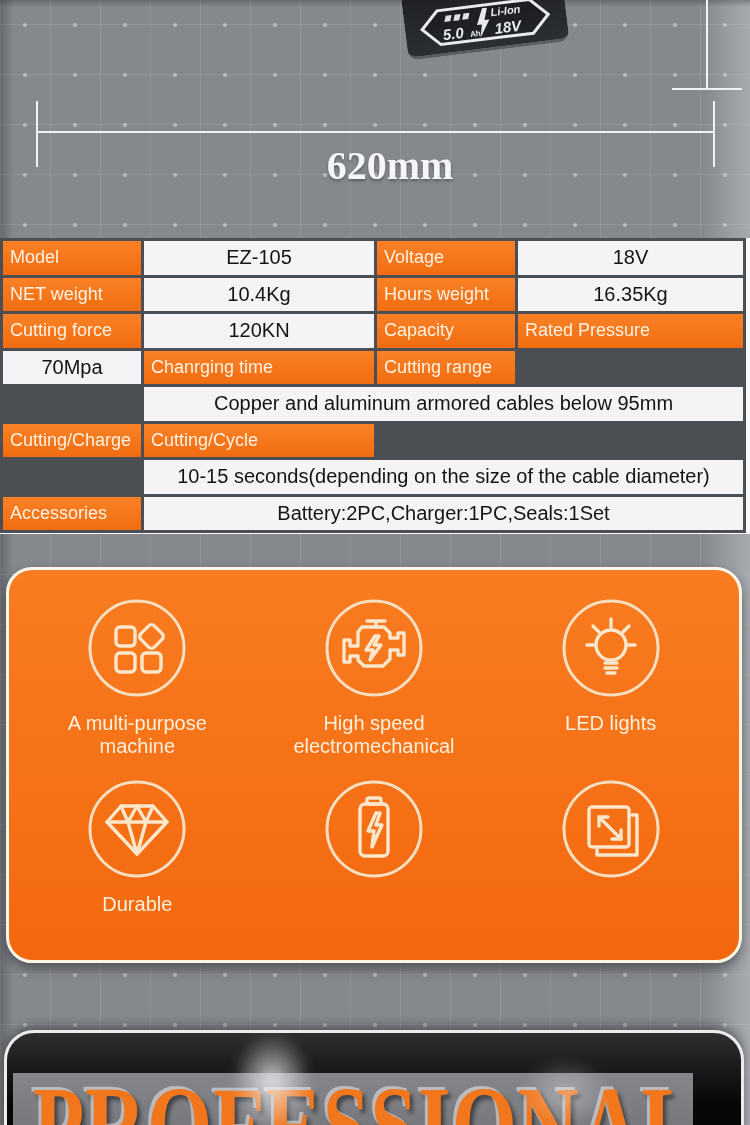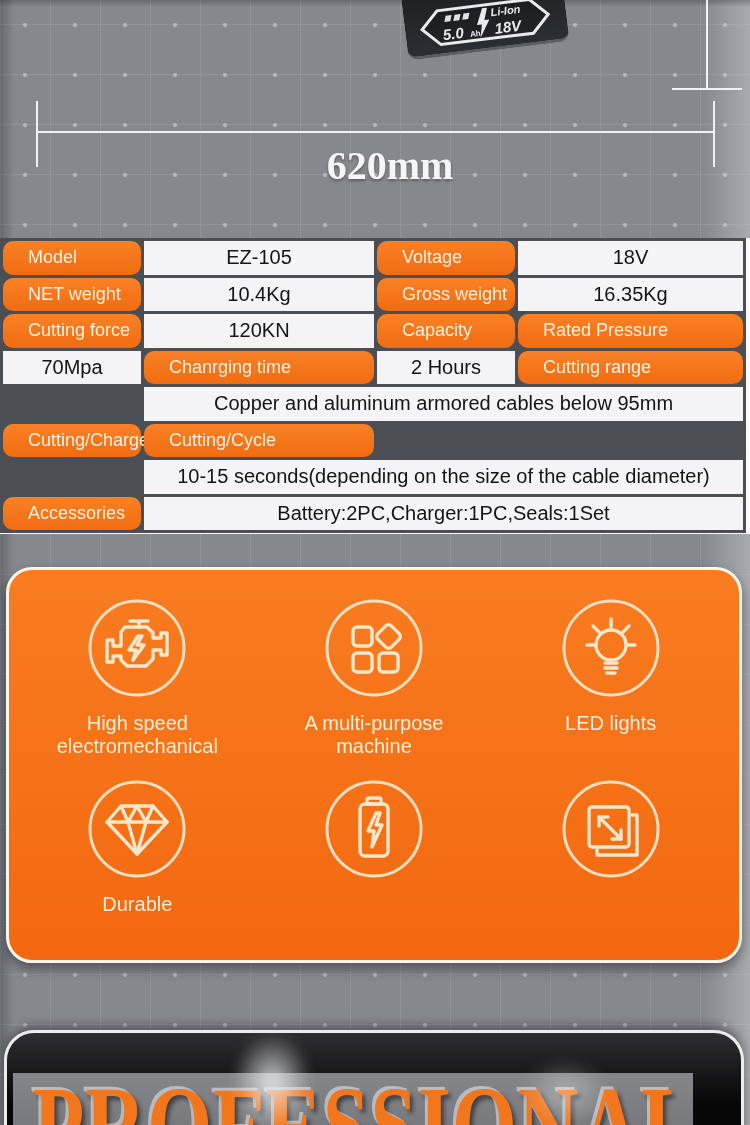--- a/index.html
+++ b/index.html
@@ -35,21 +35,21 @@
     font-family:"Liberation Serif",serif;font-weight:bold;font-size:40px;color:#F5F6F8;
     text-shadow:0 2px 3px rgba(30,30,34,.4);}
 
   
   .table-band{position:absolute;left:0;top:238px;width:750px;height:296px;background:#FAFAFB;z-index:2;}
   .spec-table{position:absolute;left:0;top:238px;width:746px;z-index:3;
     display:grid;grid-template-columns:138px 230px 138px 1fr;gap:3px;
     background:#4B4E53;padding:3px;box-sizing:border-box;}
   .cell{display:flex;align-items:center;height:33.5px;}
   .cell.lbl{background:linear-gradient(180deg,#FA8126,#F16C10);color:#FFF2E3;
-    font-size:18px;padding-left:25px;border-radius:10px;}
+    font-size:18px;padding-left:7px;}
   .cell.val{background:#F4F4F6;color:#141414;font-size:20px;justify-content:center;text-align:left;}
   .cell.span3{grid-column:2 / 5;}
 
   
   .feature-panel{position:absolute;left:6px;top:567px;width:736px;height:396px;z-index:3;
     border-radius:26px;border:3px solid #FFF6EA;box-sizing:border-box;
     background:linear-gradient(180deg,#F97C20 0%,#F3680F 100%);
     box-shadow:0 6px 12px rgba(22,22,26,.45);
     display:grid;grid-template-columns:1fr 1fr 1fr;grid-template-rows:1fr 1fr;
     padding:18px 10px 10px 10px;}
@@ -107,69 +107,68 @@
 
 <div class="table-band"></div>
 <div class="spec-table">
   <div class="cell lbl">Model</div>
   <div class="cell val">EZ-105</div>
   <div class="cell lbl">Voltage</div>
   <div class="cell val">18V</div>
 
   <div class="cell lbl">NET weight</div>
   <div class="cell val">10.4Kg</div>
-  <div class="cell lbl">Gross weight</div>
+  <div class="cell lbl">Hours weight</div>
   <div class="cell val">16.35Kg</div>
 
   <div class="cell lbl">Cutting force</div>
   <div class="cell val">120KN</div>
   <div class="cell lbl">Capacity</div>
 
   <div class="cell lbl">Rated Pressure</div>
   <div class="cell val">70Mpa</div>
   <div class="cell lbl">Chanrging time</div>
-  <div class="cell val">2 Hours</div>
 
   <div class="cell lbl">Cutting range</div>
   <div class="cell val span3">Copper and aluminum armored cables below 95mm</div>
 
   <div class="cell lbl">Cutting/Charge</div>
 
   <div class="cell lbl">Cutting/Cycle</div>
   <div class="cell val span3">10-15 seconds(depending on the size of the cable diameter)</div>
 
   <div class="cell lbl">Accessories</div>
   <div class="cell val span3">Battery:2PC,Charger:1PC,Seals:1Set</div>
 </div>
 
 <div class="feature-panel">
-
-  <div class="feature">
-    <svg class="fi" viewBox="0 0 104 104">
-      <circle class="ring" cx="52" cy="52" r="47"></circle>
-      <g class="g">
-        <path d="M45 25 h18 M54 25 v6"></path>
-        <path d="M40 31 H62 L68 37 V42 H76 V37 H82 V59 H76 V54 H68 V63 L61 70 H42 L36 64 V60 H28 V66 H22 V44 H28 V50 H36 V36 Z"></path>
-        <path d="M53 40 L44 54 H51 L48 64 L59 49 H52 L57 40 Z"></path>
-      </g>
-    </svg>
-    <div class="flabel">High speed electromechanical</div>
-  </div>
 
   <div class="feature">
     <svg class="fi" viewBox="0 0 104 104">
       <circle class="ring" cx="52" cy="52" r="47"></circle>
       <g class="g">
         <rect x="31" y="31" width="19" height="19" rx="4"></rect>
         <rect x="31" y="57" width="19" height="19" rx="4"></rect>
         <rect x="57" y="57" width="19" height="19" rx="4"></rect>
         <rect x="57" y="31" width="19" height="19" rx="4" transform="rotate(45 66.5 40.5)"></rect>
       </g>
     </svg>
     <div class="flabel">A multi-purpose machine</div>
+  </div>
+
+  <div class="feature">
+    <svg class="fi" viewBox="0 0 104 104">
+      <circle class="ring" cx="52" cy="52" r="47"></circle>
+      <g class="g">
+        <path d="M45 25 h18 M54 25 v6"></path>
+        <path d="M40 31 H62 L68 37 V42 H76 V37 H82 V59 H76 V54 H68 V63 L61 70 H42 L36 64 V60 H28 V66 H22 V44 H28 V50 H36 V36 Z"></path>
+        <path d="M53 40 L44 54 H51 L48 64 L59 49 H52 L57 40 Z"></path>
+      </g>
+    </svg>
+    <div class="flabel">High speed electromechanical</div>
   </div>
 
   <div class="feature">
     <svg class="fi" viewBox="0 0 104 104">
       <circle class="ring" cx="52" cy="52" r="47"></circle>
       <g class="g">
         <circle cx="52" cy="49" r="15"></circle>
         <path d="M46 67 h12 M46 72 h12 M48 77 h8"></path>
         <path d="M28 49 h8 M76 49 h-8 M34 30 l6 6 M70 30 l-6 6 M52 23 v8"></path>
       </g>

